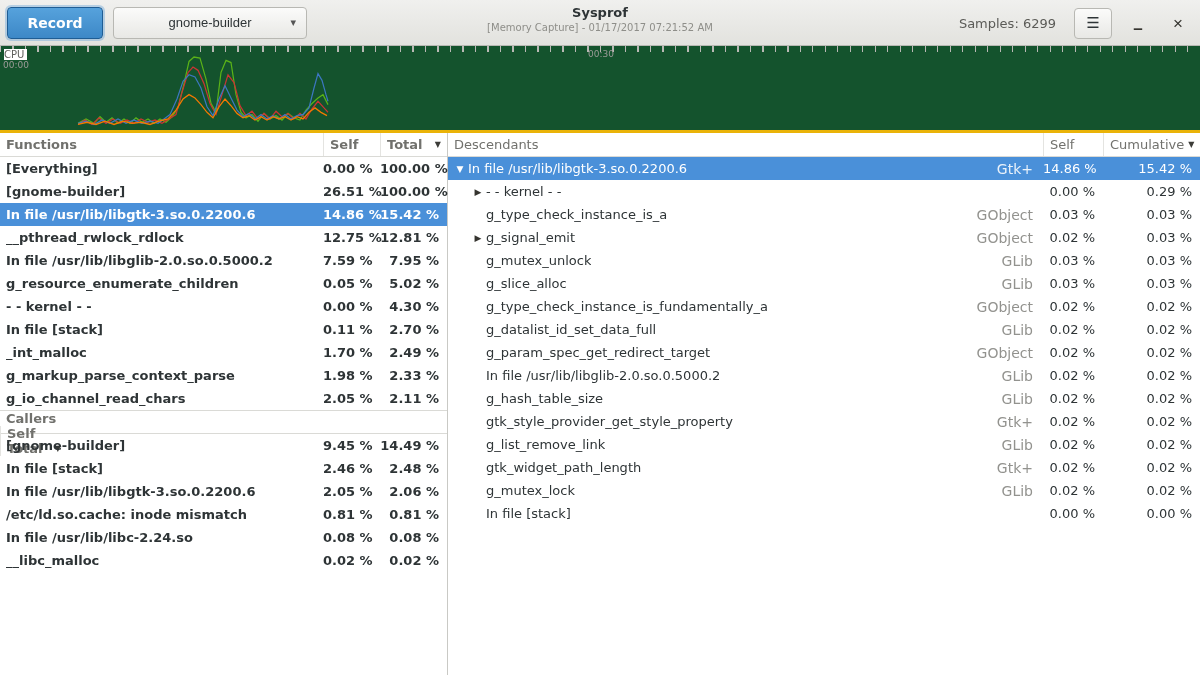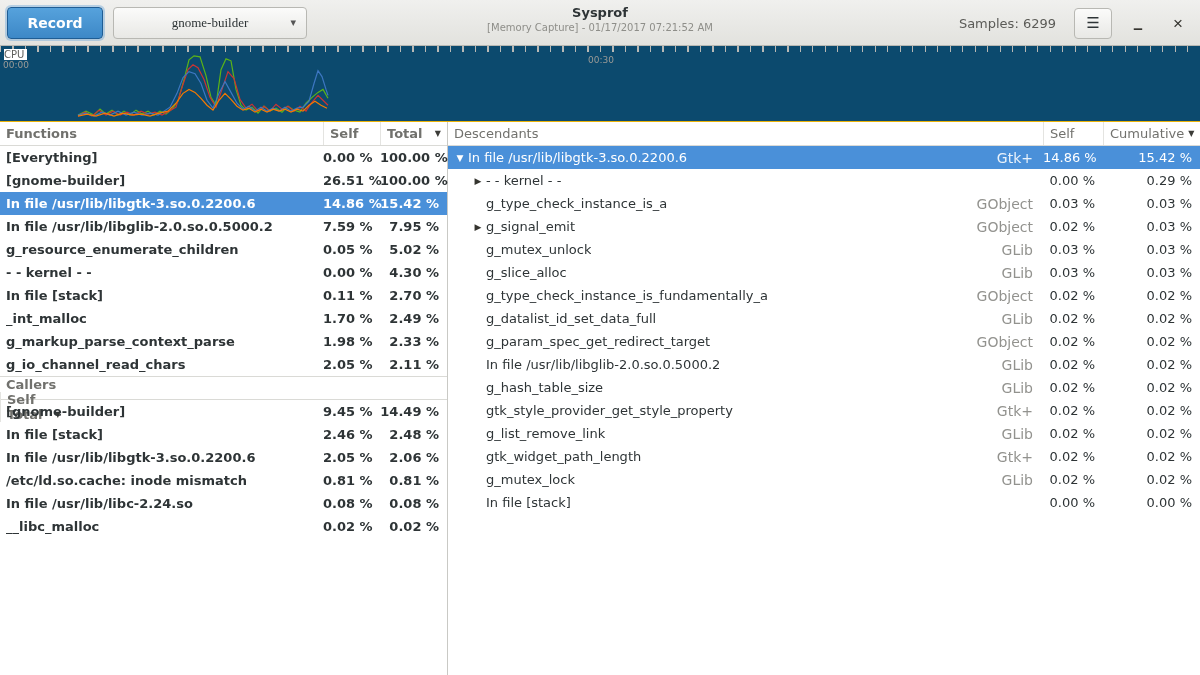--- a/index.html
+++ b/index.html
@@ -8,42 +8,42 @@
 
   
   .headerbar { position:relative; height:46px; background:linear-gradient(#f0f0ee,#e2e2de);
     border-bottom:1px solid #b8b8b3; display:flex; align-items:center; padding:0 7px; gap:10px; }
   .record-btn { width:96px; height:32px; border-radius:4px; border:1px solid #1f5d94;
     background:linear-gradient(#56a2dc,#3d88c7); color:#fff; font-weight:bold; font-size:14px;
     box-shadow:0 0 0 2px rgba(77,148,212,.35); cursor:pointer;
     font-family:"DejaVu Sans","Liberation Sans",sans-serif; }
   .process-dropdown { position:relative; width:194px; height:32px; border-radius:4px;
     border:1px solid #b8b8b3; background:linear-gradient(#fbfbfa,#e8e8e5); font-size:13px;
-    color:#2e3436; cursor:pointer; font-family:Liberation Serif, serif; }
+    color:#2e3436; cursor:pointer; font-family:Liberation Sans, sans-serif; }
   .process-dropdown .caret { position:absolute; right:10px; top:50%; transform:translateY(-52%);
     font-size:11px; color:#555; }
   .title-block { position:absolute; left:0; right:0; top:5px; text-align:center; pointer-events:none; }
   .title { font-weight:bold; font-size:13px; color:#2e3436; }
   .subtitle { font-size:10px; color:#8e8e89; margin-top:2px; }
   .hdr-right { position:absolute; right:8px; top:0; height:46px; display:flex; align-items:center; gap:12px; }
   .samples { color:#5b5b57; font-size:13px; margin-right:6px; }
   .menu-btn { width:38px; height:31px; border-radius:4px; border:1px solid #b8b8b3;
     background:linear-gradient(#fbfbfa,#e8e8e5); font-size:15px; color:#2e3436; cursor:pointer; }
   .win-btn { width:28px; height:31px; border:none; background:transparent; font-size:17px;
     color:#35342f; cursor:pointer; line-height:1; }
   .min-glyph { display:inline-block; transform:translateY(5px); font-weight:bold; }
 
   
-  .timeline { position:relative; height:76px; background:#0c4a6e; border-bottom:1px solid #eab308; }
+  .timeline { position:relative; height:87px; background:#14532d; border-bottom:3px solid #eab308; }
   .ruler { position:absolute; top:0; left:0; right:0; height:6px;
     background:repeating-linear-gradient(90deg,#b9b9b5 0 1px,transparent 1px 12.5px); }
   .cpu-label { position:absolute; left:4px; top:3px; font-size:10px; color:#5f5f5c;
     background:#fff; padding-right:3px; }
   .t-start { position:absolute; left:3px; top:14px; font-size:9px; color:#9a9a96; }
-  .t-mid { position:absolute; left:588px; top:9px; font-size:9px; color:#9a9a96; }
+  .t-mid { position:absolute; left:588px; top:3px; font-size:9px; color:#9a9a96; }
   .timeline svg { position:absolute; inset:0; width:100%; height:100%; }
 
   
   .main { display:flex; height:553px; }
   .left-pane { width:448px; border-right:1px solid #c9c9c5; background:#fff;font-weight:bold; }
   .right-pane { flex:1; background:#fff; }
 
   
   .pane-header { height:24px; display:flex; align-items:stretch; background:#fff;
     border-bottom:1px solid #dadad6; color:#71716d; font-size:13px; }
@@ -135,20 +135,25 @@
             <span class="tname">[gnome-builder]</span>
             <span class="tnum fn-self">26.51 %</span>
             <span class="tnum fn-total">100.00 %</span>
           </div>
           <div class="trow selected">
             <span class="tname">In file /usr/lib/libgtk-3.so.0.2200.6</span>
             <span class="tnum fn-self">14.86 %</span>
             <span class="tnum fn-total">15.42 %</span>
           </div>
           <div class="trow">
+            <span class="tname">__pthread_rwlock_rdlock</span>
+            <span class="tnum fn-self">12.75 %</span>
+            <span class="tnum fn-total">12.81 %</span>
+          </div>
+          <div class="trow">
             <span class="tname">In file /usr/lib/libglib-2.0.so.0.5000.2</span>
             <span class="tnum fn-self">7.59 %</span>
             <span class="tnum fn-total">7.95 %</span>
           </div>
           <div class="trow">
             <span class="tname">g_resource_enumerate_children</span>
             <span class="tnum fn-self">0.05 %</span>
             <span class="tnum fn-total">5.02 %</span>
           </div>
           <div class="trow">

